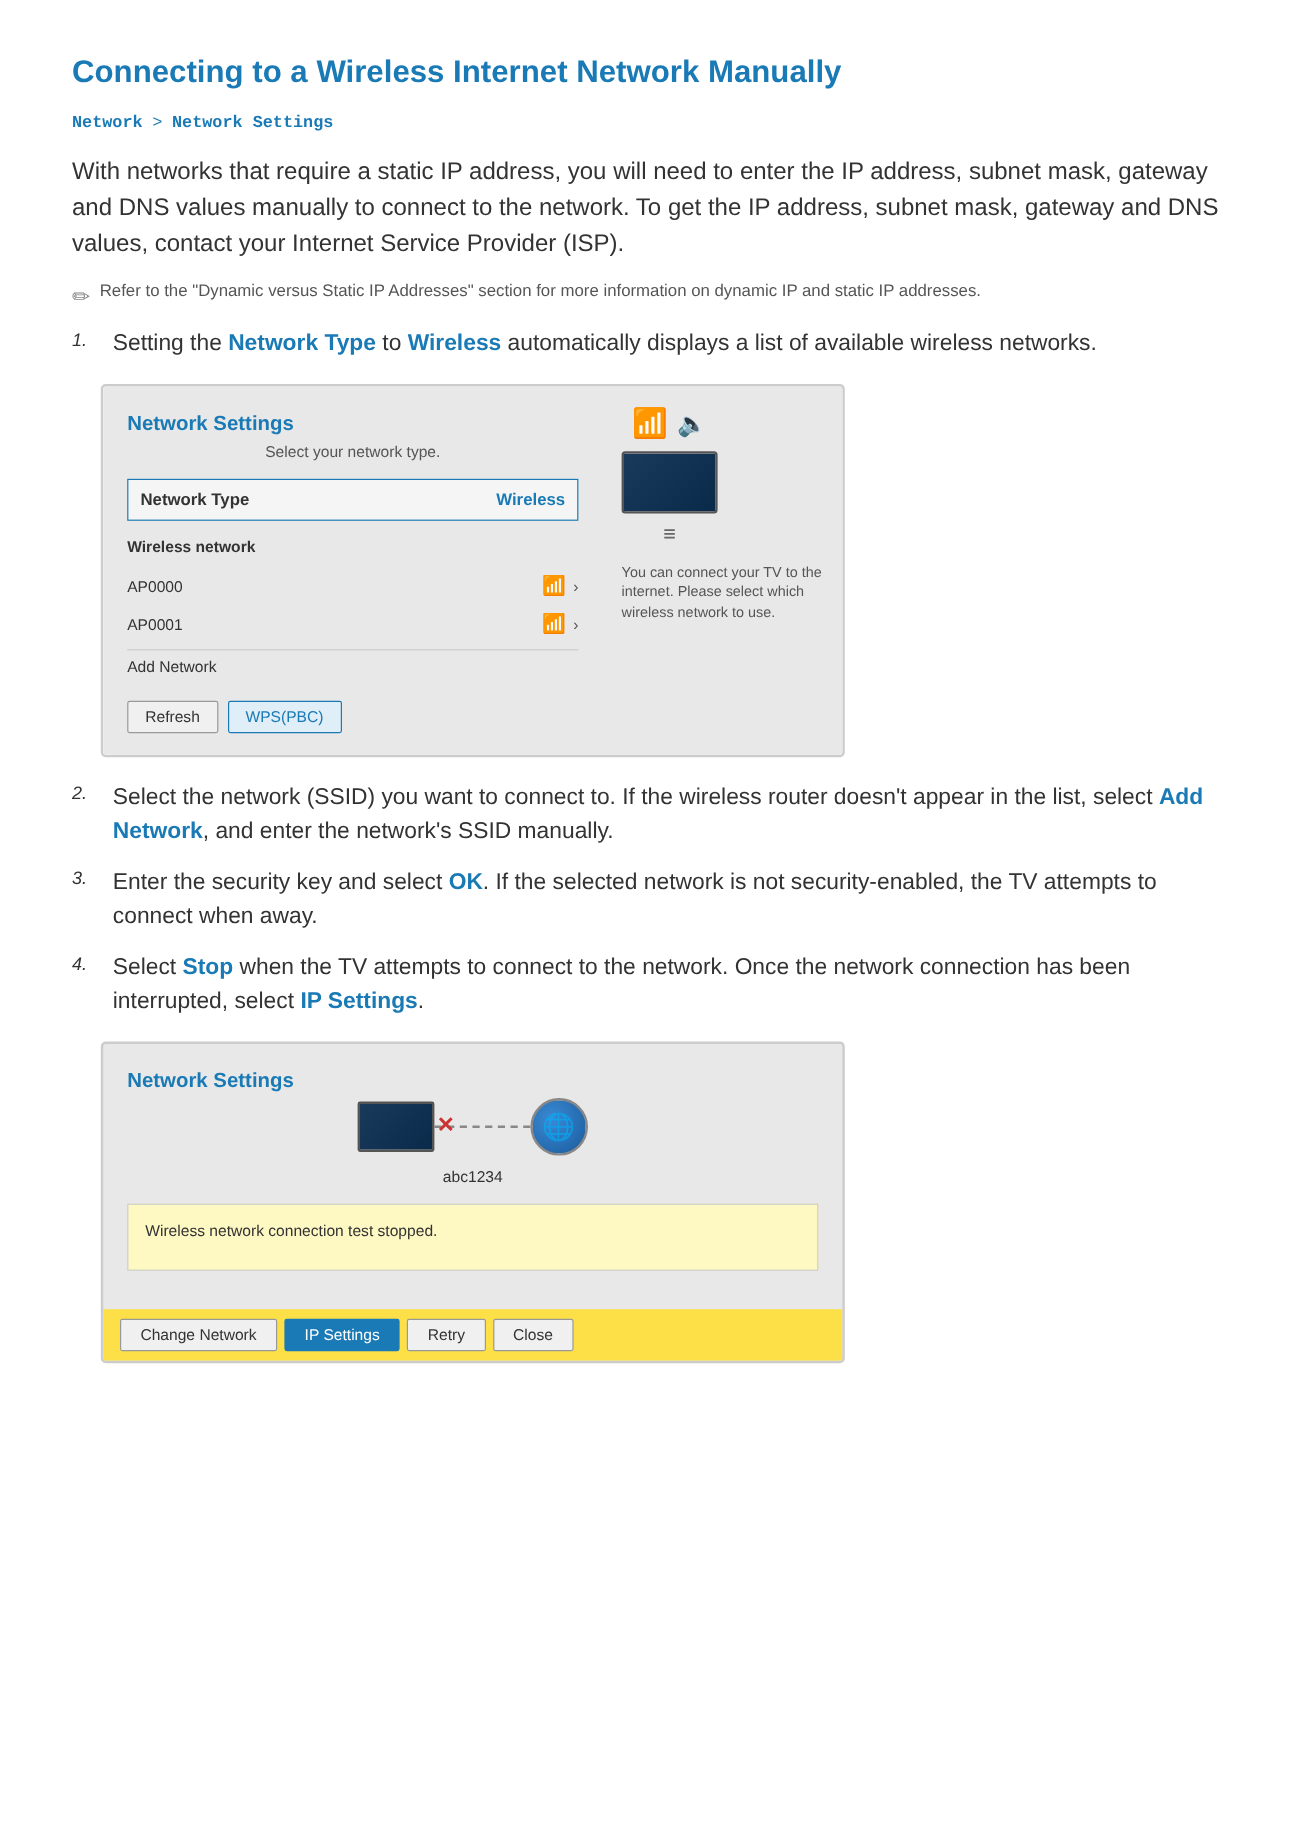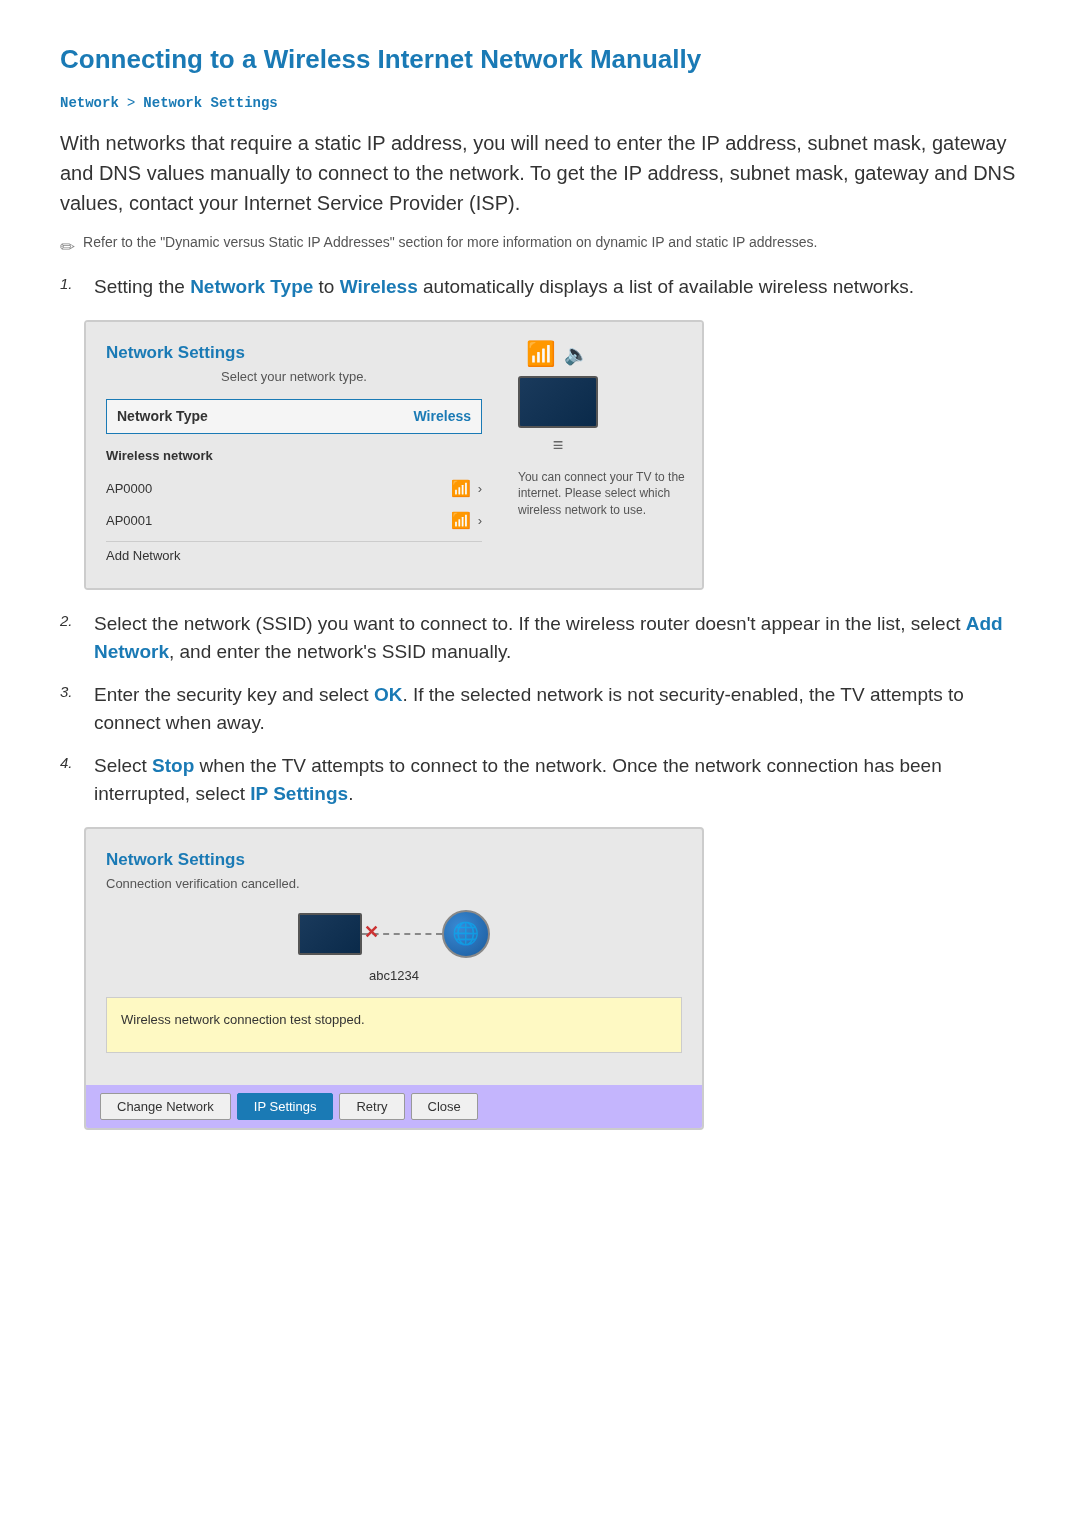--- a/index.html
+++ b/index.html
@@ -302,21 +302,21 @@
       padding: 12px 14px;
       margin-bottom: 14px;
       font-size: 13px;
       color: #333;
       min-height: 56px;
     }
     .panel2-buttons {
       display: flex;
       align-items: center;
       gap: 0;
-      background: #c4b5fd;
+      background: #fde047;
       padding: 8px 14px;
     }
     .p2btn {
       border: 1.5px solid #999;
       background: #f0f0f0;
       padding: 5px 16px;
       font-size: 13px;
       color: #333;
       cursor: pointer;
       border-radius: 2px;
@@ -374,20 +374,24 @@
             </div>
           </div>
           <div class="network-item">
             <span>AP0001</span>
             <div class="network-item-right">
               <span class="wifi-icon">📶</span>
               <span class="chevron">›</span>
             </div>
           </div>
           <div class="add-network">Add Network</div>
+          <div class="panel-buttons">
+            <button class="btn">Refresh</button>
+            <button class="btn btn-highlight">WPS(PBC)</button>
+          </div>
         </div>
         <div class="ui-panel-right">
           <div class="tv-illustration">
             <div class="tv-wifi-icons">
               <span style="font-size:24px;color:#555;">📶</span>
               <span style="font-size:20px;color:#555;">🔈</span>
             </div>
             <div class="tv-box"></div>
             <div class="tv-stand">≡</div>
           </div>
@@ -415,21 +419,20 @@
     <span class="step-num">4.</span>
     <span class="step-text">
       <span>Select </span><a class="highlight">Stop</a><span> when the TV attempts to connect to the network. Once the network connection has been interrupted, select </span><a class="highlight">IP Settings</a><span>.</span>
     </span>
   </li>
 
   <li style="list-style:none; margin-left: 24px;">
     <div class="ui-panel2">
       <div class="panel2-body">
         <div class="panel2-title">Network Settings</div>
-        <div class="panel2-subtitle">Connection verification cancelled.</div>
 
         <div class="connection-diagram">
           <div class="tv-small"></div>
           <div class="conn-line" style="position:relative; width:80px; display:flex; align-items:center;">
             <span class="x-mark" style="position:absolute;left:2px;top:-14px;color:#cc3333;font-size:18px;font-weight:bold;">✕</span>
             <div class="dashed-line" style="width:80px; border-top: 2px dashed #888;"></div>
           </div>
           <div class="globe-icon">🌐</div>
         </div>
 

